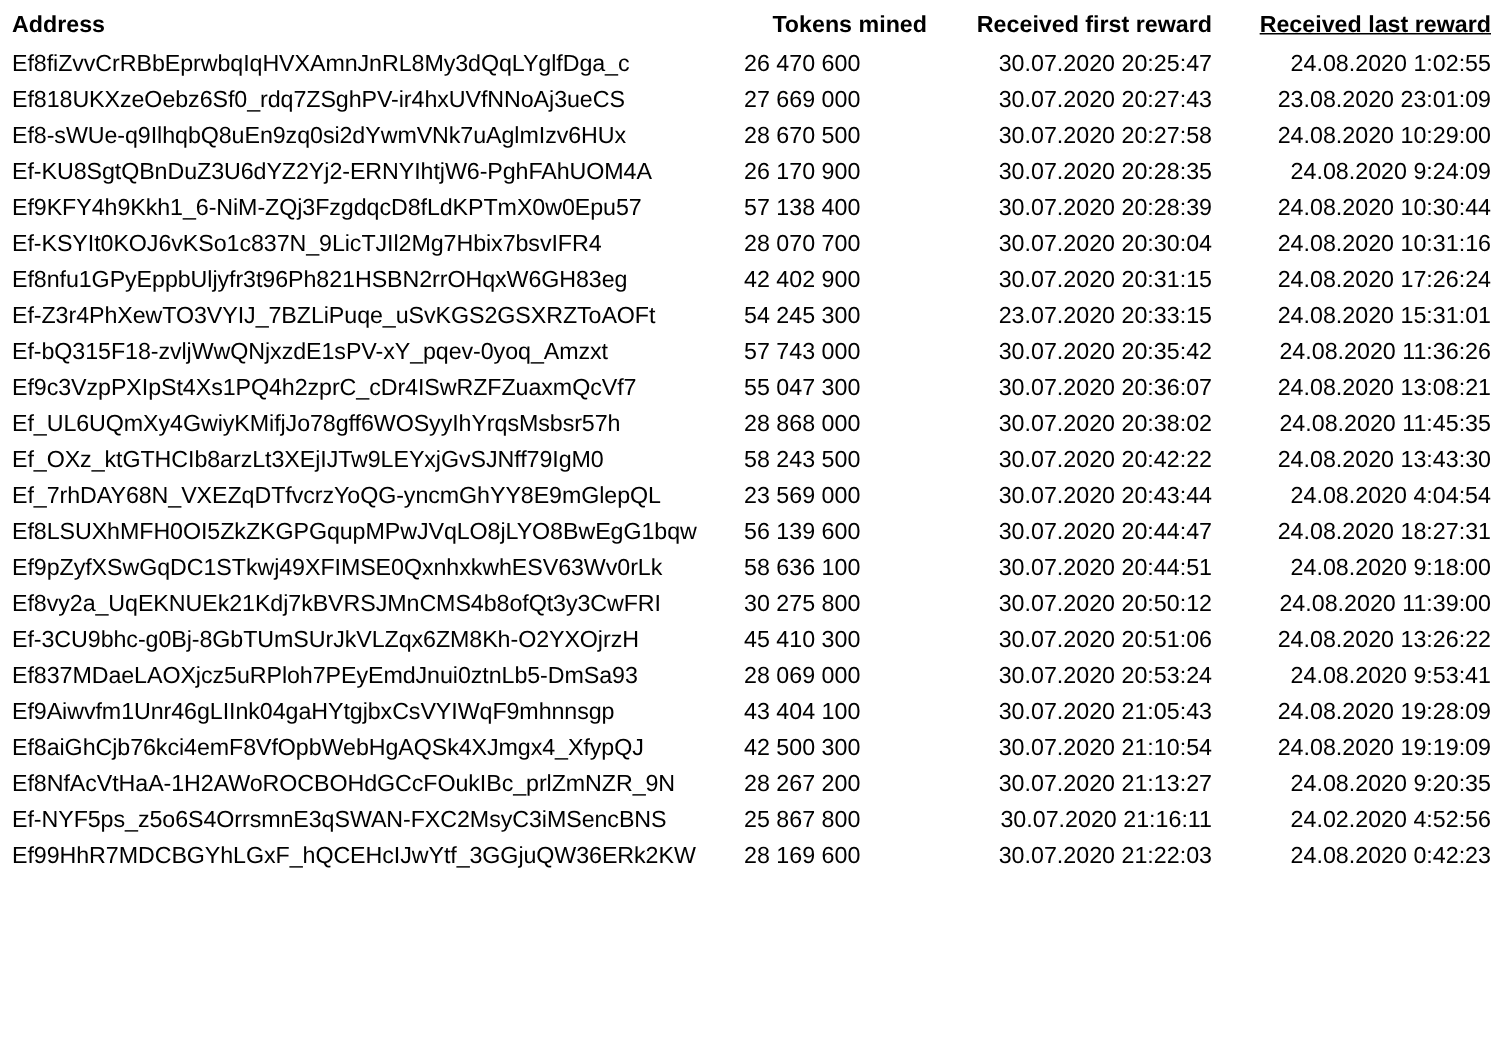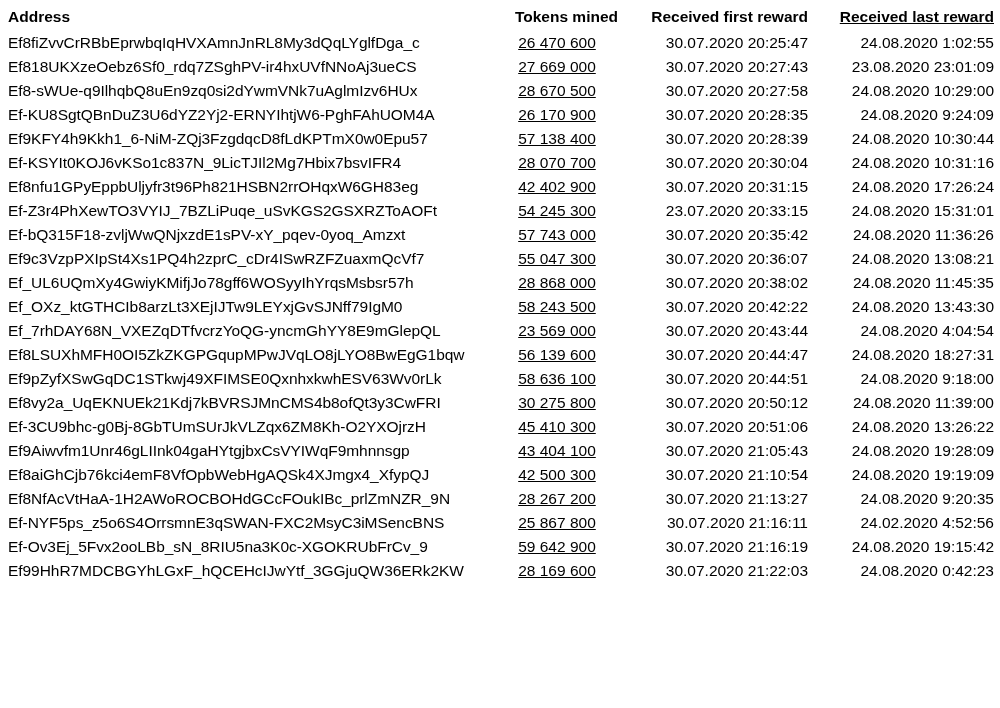--- a/index.html
+++ b/index.html
@@ -49,21 +49,21 @@
   col.col-tokens  { width: 122px; }
   col.col-first   { width: 190px; }
   col.col-last    { width: 186px; }
 
   th.h-address { text-align: left; }
   th.h-tokens  { text-align: right; }
   th.h-first   { text-align: right; padding-right: 2px; }
   th.h-last    { text-align: right; padding-right: 2px; text-decoration: underline; }
 
   td.c-address { text-align: left; letter-spacing: -0.05px; }
-  td.c-tokens  { text-align: center; text-decoration: underline; }
+  td.c-tokens  { text-align: left; }
   td.c-first   { text-align: right; padding-right: 14px; }
   td.c-last    { text-align: right; padding-right: 2px; }
 </style>
 </head>
 <body>
 
 <div class="sheet">
   <table class="mining-table">
     <colgroup>
       <col class="col-address">
@@ -176,20 +176,26 @@
           <td class="c-first">30.07.2020 20:50:12</td>
           <td class="c-last">24.08.2020 11:39:00</td>
         </tr>
         <tr>
           <td class="c-address">Ef-3CU9bhc-g0Bj-8GbTUmSUrJkVLZqx6ZM8Kh-O2YXOjrzH</td>
           <td class="c-tokens">45 410 300</td>
           <td class="c-first">30.07.2020 20:51:06</td>
           <td class="c-last">24.08.2020 13:26:22</td>
         </tr>
         <tr>
+          <td class="c-address">Ef837MDaeLAOXjcz5uRPloh7PEyEmdJnui0ztnLb5-DmSa93</td>
+          <td class="c-tokens">28 069 000</td>
+          <td class="c-first">30.07.2020 20:53:24</td>
+          <td class="c-last">24.08.2020 9:53:41</td>
+        </tr>
+        <tr>
           <td class="c-address">Ef9Aiwvfm1Unr46gLIInk04gaHYtgjbxCsVYIWqF9mhnnsgp</td>
           <td class="c-tokens">43 404 100</td>
           <td class="c-first">30.07.2020 21:05:43</td>
           <td class="c-last">24.08.2020 19:28:09</td>
         </tr>
         <tr>
           <td class="c-address">Ef8aiGhCjb76kci4emF8VfOpbWebHgAQSk4XJmgx4_XfypQJ</td>
           <td class="c-tokens">42 500 300</td>
           <td class="c-first">30.07.2020 21:10:54</td>
           <td class="c-last">24.08.2020 19:19:09</td>
@@ -200,26 +206,20 @@
           <td class="c-first">30.07.2020 21:13:27</td>
           <td class="c-last">24.08.2020 9:20:35</td>
         </tr>
         <tr>
           <td class="c-address">Ef-NYF5ps_z5o6S4OrrsmnE3qSWAN-FXC2MsyC3iMSencBNS</td>
           <td class="c-tokens">25 867 800</td>
           <td class="c-first">30.07.2020 21:16:11</td>
           <td class="c-last">24.02.2020 4:52:56</td>
         </tr>
         <tr>
-          <td class="c-address">Ef-Ov3Ej_5Fvx2ooLBb_sN_8RIU5na3K0c-XGOKRUbFrCv_9</td>
-          <td class="c-tokens">59 642 900</td>
-          <td class="c-first">30.07.2020 21:16:19</td>
-          <td class="c-last">24.08.2020 19:15:42</td>
-        </tr>
-        <tr>
           <td class="c-address">Ef99HhR7MDCBGYhLGxF_hQCEHcIJwYtf_3GGjuQW36ERk2KW</td>
           <td class="c-tokens">28 169 600</td>
           <td class="c-first">30.07.2020 21:22:03</td>
           <td class="c-last">24.08.2020 0:42:23</td>
         </tr>
       </tbody>
   </table>
 </div>
 
 </body></html>

